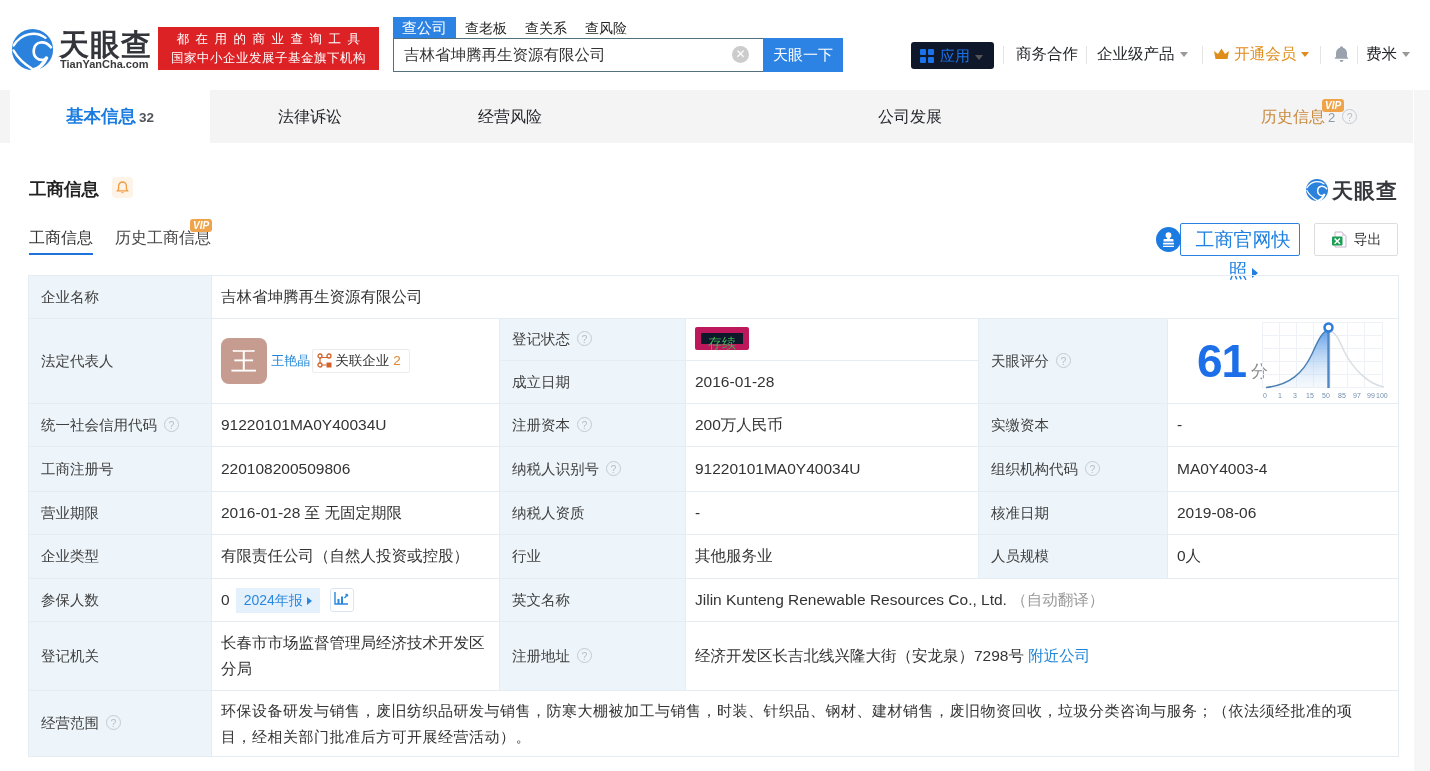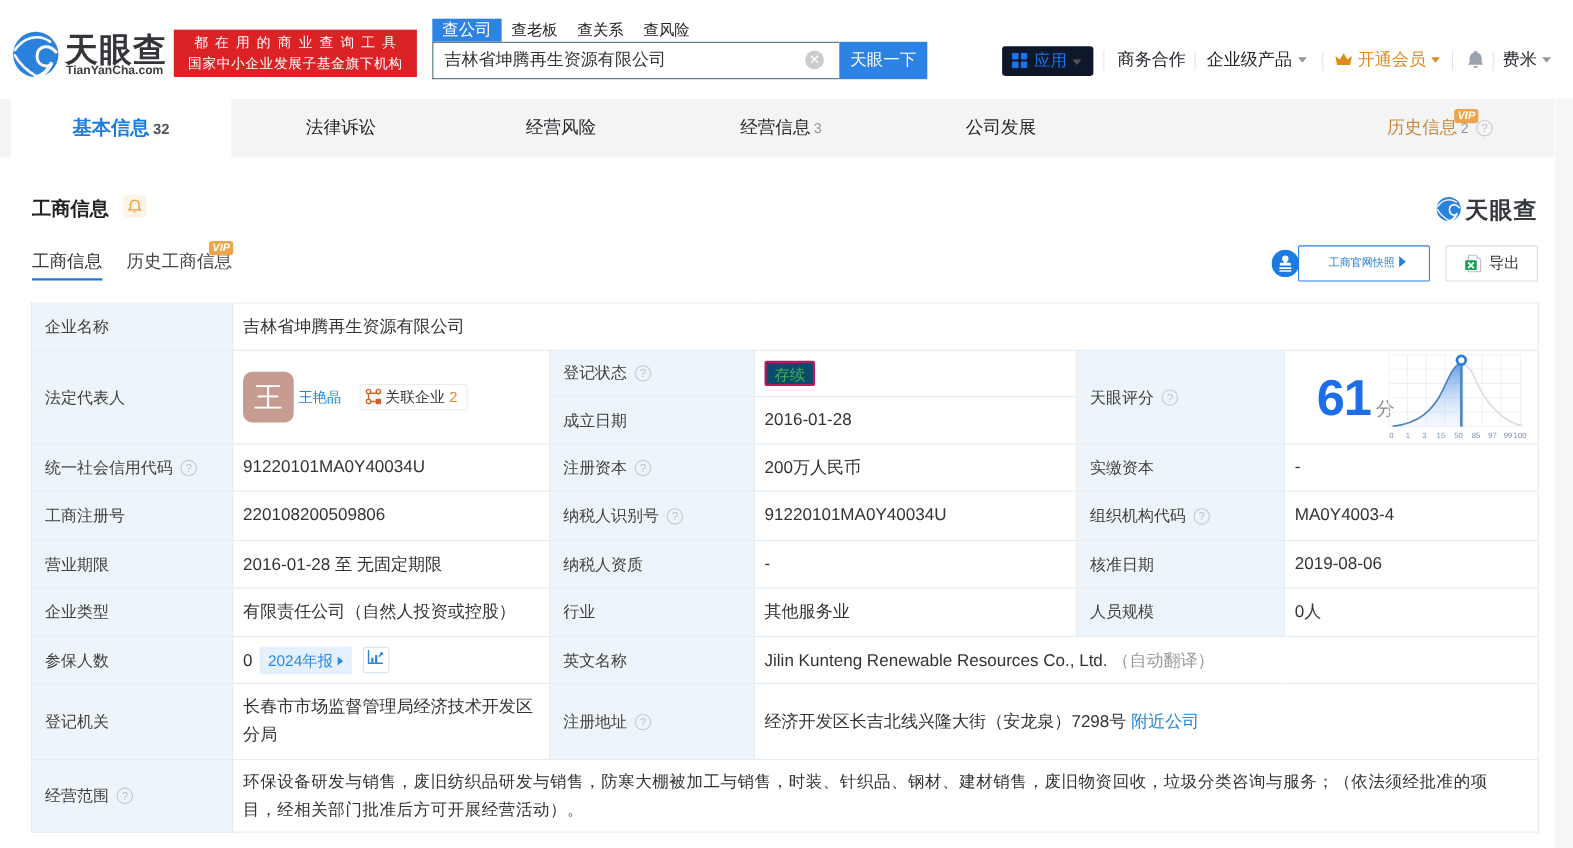--- a/index.html
+++ b/index.html
@@ -47,37 +47,37 @@
 #h-bell{left:112px;top:177px;width:21px;height:21px;background:#fdf3e6;border-radius:4px;
  text-align:center;line-height:21px;font-size:12px}
 #wm{left:1306px;top:178px}
 #subtabs{left:29px;top:228px;font-size:16px}
 #subtab2{left:115px;top:228px;font-size:16px;color:#444}
 #subline{left:29px;top:253px;width:64px;height:2px;background:#1f72d9}
 .vipbadge{display:inline-block;background:#efa44c;color:#fff;font-size:10px;font-weight:700;
  border-radius:3px;padding:0 3px;height:13px;line-height:13px;font-style:italic}
 #vip2{left:190px;top:215px}
 #btn-snap{left:1180px;top:223px;width:120px;height:33px;border:1px solid #2a82e4;border-radius:2px;
- color:#2080e0;font-size:10px;line-height:31px;text-align:center;padding-left:6px}
+ color:#2080e0;font-size:19px;line-height:31px;text-align:center;padding-left:6px}
 #btn-exp{left:1314px;top:223px;width:84px;height:33px;border:1px solid #ddd;border-radius:2px;
  color:#333;font-size:14px;line-height:31px;text-align:center}
 
 #tbl{left:28px;top:275px;border-collapse:collapse;table-layout:fixed}
 #tbl td{border:1px solid #e4edf3;font-size:14.5px;padding:4px 10px 4px 12px;vertical-align:middle}
 #tbl td.lb{background:#edf5fa;color:#404040}
 #tbl td.vl{color:#333;padding-left:9px;font-size:15.5px}
 .qm{display:inline-block;width:15px;height:15px;border:1px solid #c3ccd3;border-radius:50%;
  color:#b6bfc7;font-size:10.5px;line-height:14px;text-align:center;margin-left:7px;vertical-align:1px}
 .blue{color:#2186d7}
 #avatar{display:inline-block;width:46px;height:46px;border-radius:8px;background:#c59c8f;color:#fff;
  font-size:26px;text-align:center;line-height:46px;vertical-align:middle}
 #rel{display:inline-block;height:24px;border:1px solid #ececec;border-radius:2px;font-size:13.5px;
- color:#333;line-height:22px;padding:0 8px 0 4px;margin-left:17px;vertical-align:middle}
+ color:#333;line-height:22px;padding:0 8px 0 4px;margin-left:2px;vertical-align:middle}
 #rel .n{color:#e0862c;margin-left:4px}
-.badge-g{display:inline-block;height:23px;border:2px solid #be185d;border-radius:2px;background:#0c4a6e;
+.badge-g{display:inline-block;height:23px;border:6px solid #be185d;border-radius:2px;background:#0f172a;
  color:#3fae57;font-size:14px;line-height:21px;padding:0 7px}
 #score61{font-size:46px;font-weight:700;color:#1c6fe8;margin-left:20px;letter-spacing:-1px}
 #nianbao{display:inline-block;height:25px;background:#e4f1fc;color:#2a87df;font-size:14px;
  line-height:25px;padding:0 8px;margin:0 6px}
 #chartbox{display:inline-block;width:24px;height:24px;border:1px solid #d9e6f2;border-radius:3px;
  text-align:center;line-height:22px;margin-left:4px;vertical-align:middle}
 .gray{color:#999}
 </style>
 </head>
 <body>
@@ -122,21 +122,20 @@
 <div class="abs" style="left:1334px;top:45px"><svg width="15" height="18" viewBox="0 0 15 18">
       <path d="M7.5 1.2 a1.6 1.6 0 0 1 1.6 1.6 c2.3.7 3.9 2.8 3.9 5.4 L13 11.5 L14.5 13.8 L.5 13.8 L2 11.5 L2 8.2 c0-2.6 1.6-4.7 3.9-5.4 A1.6 1.6 0 0 1 7.5 1.2 Z" fill="#9aa3ad"></path>
       <path d="M5.6 15 a1.9 1.9 0 0 0 3.8 0" fill="#9aa3ad"></path>
     </svg></div>
 <div class="abs hd-item" style="left:1366px">费米<span class="caret" style="border-top-color:#999"></span></div>
 
 <div class="abs" id="tabbar">
  <div class="tb" id="tab-active">基本信息<span class="num">32</span></div>
  <div class="tb" style="left:210px">法律诉讼</div>
  <div class="tb" style="left:410px">经营风险</div>
- <div class="tb" style="left:610px">经营信息<span class="num">3</span></div>
  <div class="tb" style="left:810px">公司发展</div>
  <div class="tb" style="left:1209px;color:#c8893d">历史信息<span class="num">2</span><span class="qm">?</span></div>
 </div>
 <div class="abs" id="vip-top" style="left:1322px;top:95px"><span class="vipbadge">VIP</span></div>
 
 <div class="abs" style="left:1414px;top:90px;width:16px;height:681px;background:#f6f6f6"></div>
 
 <div class="abs" id="h-title">工商信息</div>
 <div class="abs" id="h-bell"><svg width="13" height="14" viewBox="0 0 13 14" style="margin-top:4px">
       <path d="M6.5 1 C4.2 1 2.6 2.9 2.6 5.2 L2.6 8 L1.4 9.8 L11.6 9.8 L10.4 8 L10.4 5.2 C10.4 2.9 8.8 1 6.5 1 Z" fill="none" stroke="#ef9c42" stroke-width="1.3"></path>

